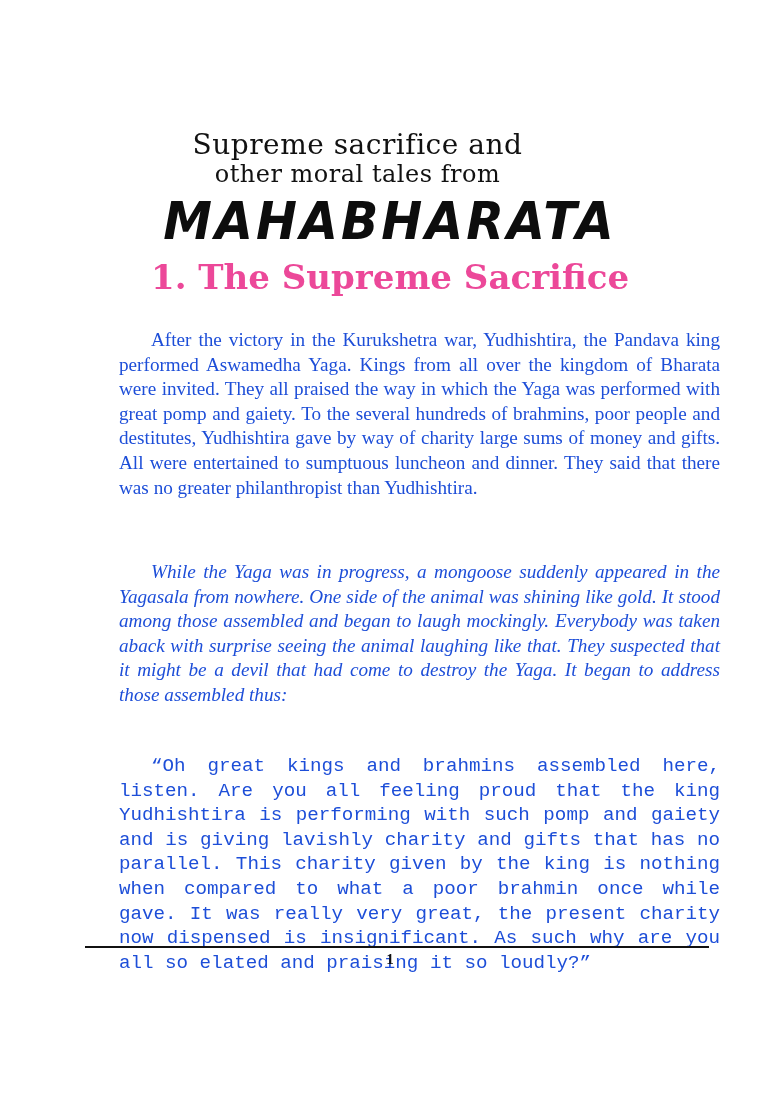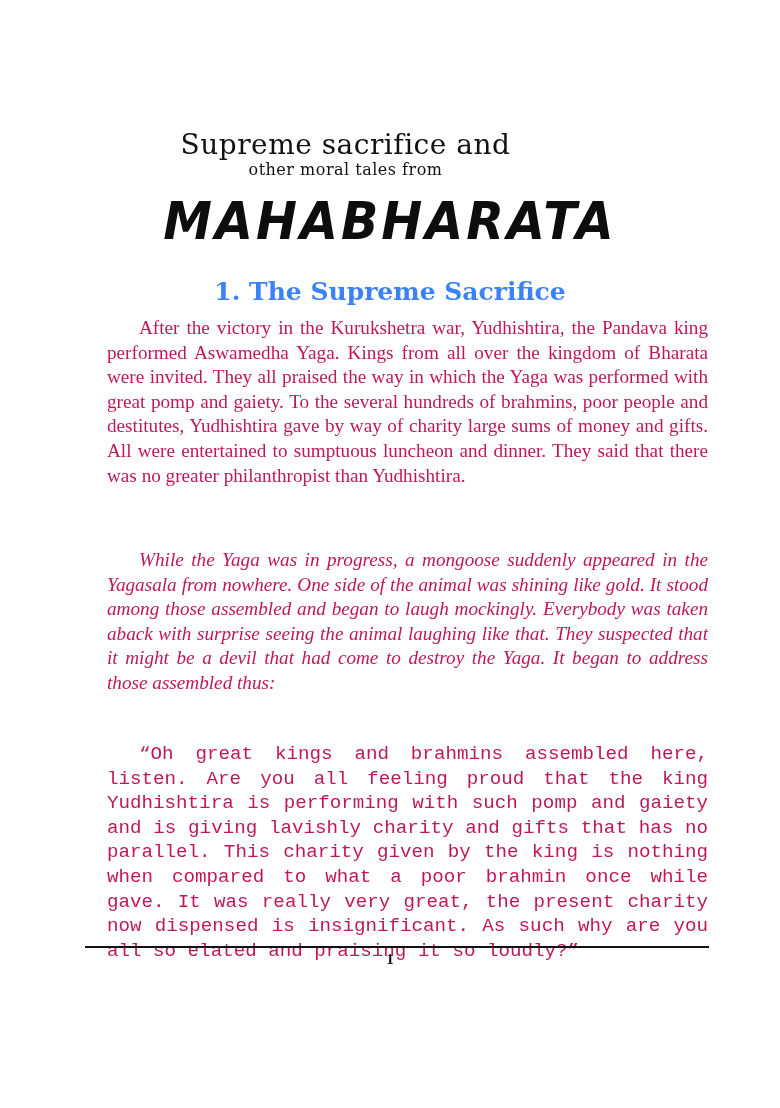--- a/index.html
+++ b/index.html
@@ -1,37 +1,37 @@
 <!DOCTYPE html>
 <html><head>
 <meta charset="utf-8">
 <style>
   html, body { margin: 0; padding: 0; background: #ffffff; }
   body {
     width: 780px; height: 1108px; position: relative; overflow: hidden;
     font-family: "Liberation Serif", "DejaVu Serif", serif; color: #161616;
   }
   .book-title {
-    position: absolute; left: 0; width: 691px; text-align: center;
+    position: absolute; left: 12px; width: 691px; text-align: center;
     font-family: "DejaVu Serif", serif; font-weight: normal; color: #111;
   }
   #title-line1 { top: 128px; font-size: 28px; letter-spacing: 0.5px; }
-  #title-line2 { top: 160px; font-size: 16px; letter-spacing: 0.5px; }
+  #title-line2 { top: 160px; font-size: 24px; letter-spacing: 0.5px; }
   #title-main {
     position: absolute; top: 193px; left: 0; width: 780px; text-align: center;
     font-family: "DejaVu Sans", sans-serif; font-weight: bold; font-style: italic;
     font-size: 49px; letter-spacing: 3px; color: #0d0d0d; transform: scaleY(1.05);
   }
   #chapter-title {
     position: absolute; top: 257px; left: 0; width: 780px; text-align: center;
-    font-family: "DejaVu Serif", serif; font-weight: bold; font-size: 25px; color: #3b82f6; margin-top: 20px;
+    font-family: "DejaVu Serif", serif; font-weight: bold; font-size: 34px; color: #ec4899;
   }
   .para {
-    position: absolute; left: 107px; width: 601px; margin: 0;
-    font-size: 19.2px; line-height: 24.6px; text-align: justify; color: #be185d;
+    position: absolute; left: 107px; width: 601px; margin: 12px;
+    font-size: 19.2px; line-height: 24.6px; text-align: justify; color: #1d4ed8;
   }
   .para .indent { display: inline-block; width: 32px; }
   #para1 { top: 316px; }
   #para2 { top: 548px; font-style: italic; }
   #para3 { top: 742px; font-family: Liberation Mono, monospace; }
   #footer-rule {
     position: absolute; left: 85px; top: 946px; width: 624px; height: 2px; background: #111;
   }
   #page-number {
     position: absolute; top: 951px; left: 0; width: 780px; text-align: center;

